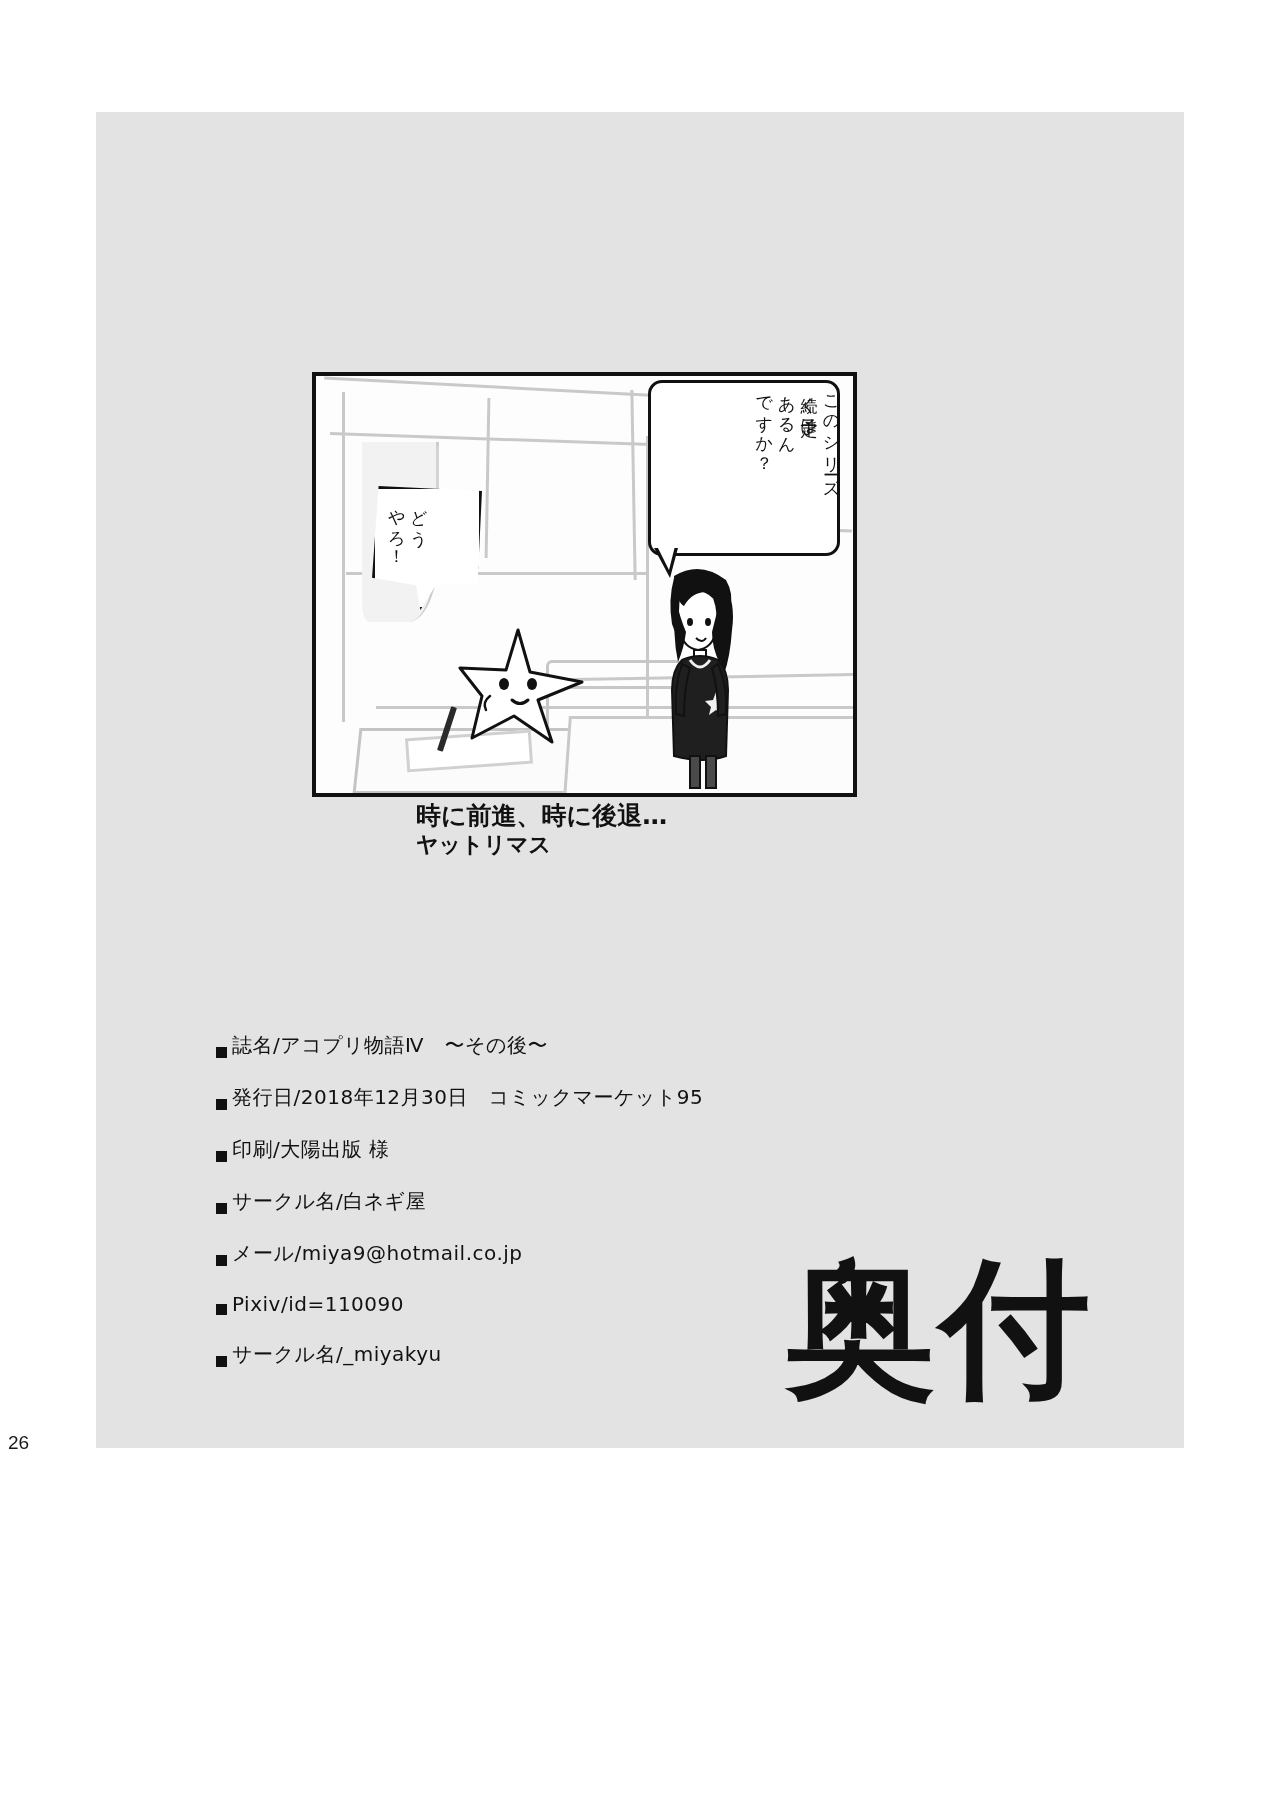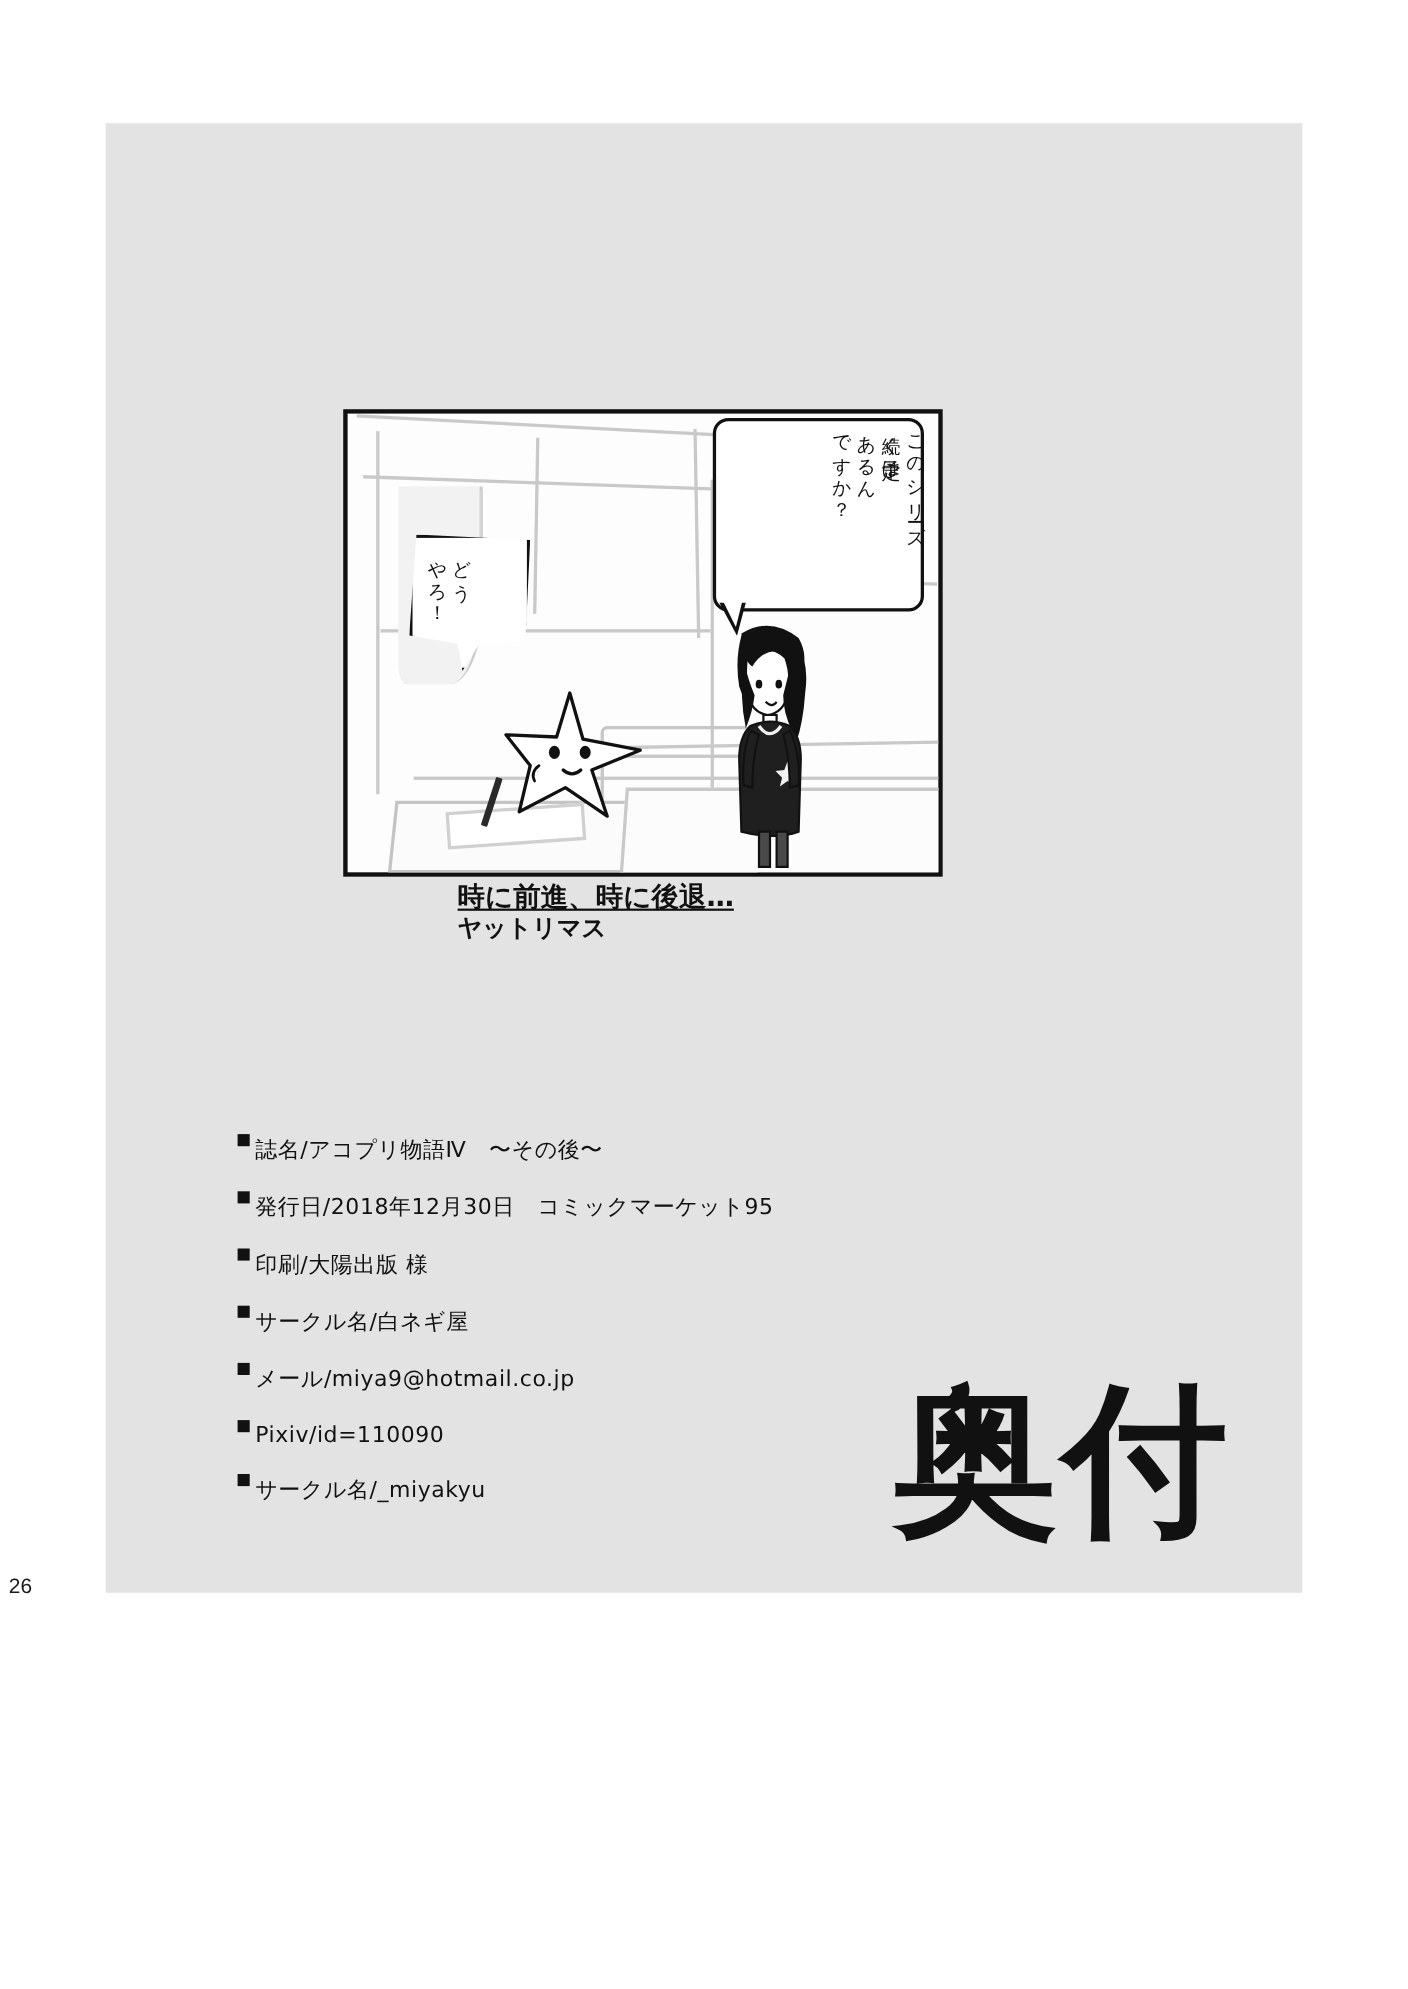--- a/index.html
+++ b/index.html
@@ -223,61 +223,60 @@
     top: 690px;
     width: 560px;
   }
   #caption-line1 {
     font-family: "DejaVu Sans", sans-serif;
     font-size: 25px;
     font-weight: bold;
     color: #111;
     letter-spacing: 0px;
     line-height: 1.15;
-    text-decoration: underline;
   }
   #caption-line2 {
     font-family: "DejaVu Sans", sans-serif;
     font-size: 22px;
     font-weight: bold;
     color: #111;
     line-height: 1.3;
     margin-top: 0;
   }
 
   
   #colophon {
     position: absolute;
     left: 120px;
     top: 920px;
     width: 760px;
   }
   .colophon-row {
     display: flex;
-    align-items: flex-start;
+    align-items: flex-end;
     margin-bottom: 25px;
     font-family: "DejaVu Sans", sans-serif;
     font-size: 20px;
     color: #111;
     letter-spacing: 0.5px;
   }
   .bullet-square {
     display: inline-block;
     width: 11px;
     height: 11px;
     background: #111;
     margin-right: 5px;
     flex: 0 0 auto;
     position: relative;
     top: -1px;
   }
   
   #okuzuke-title {
     position: absolute;
-    left: 716px;
+    left: 690px;
     top: 1140px;
     font-family: "DejaVu Serif", serif;
     font-weight: bold;
     font-size: 150px;
     line-height: 1;
     color: #111;
     letter-spacing: 4px;
   }
 </style>
 </head>

